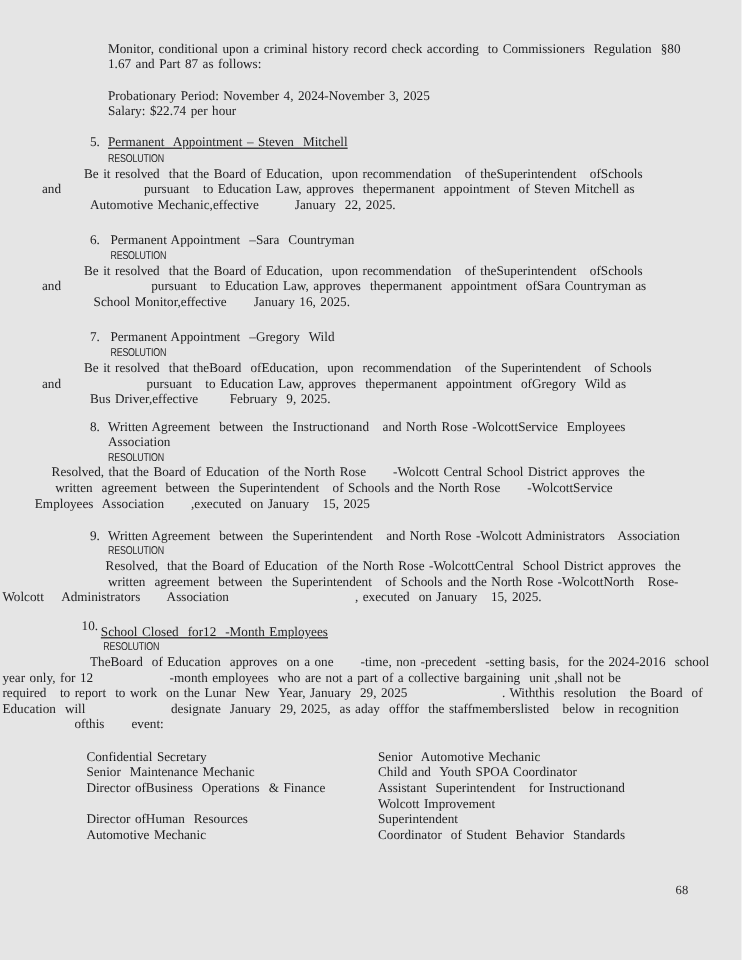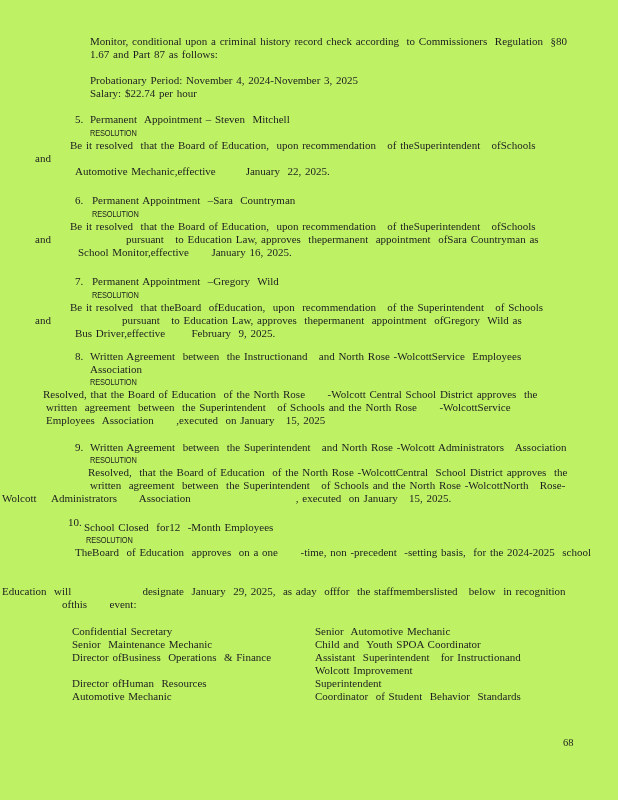--- a/index.html
+++ b/index.html
@@ -1,22 +1,22 @@
 <!DOCTYPE html>
 <html><head>
 <meta charset="utf-8">
 <style>
   html,body { margin:0; padding:0; background:#ffffff; }
   .page {
-    position:relative; width:618px; height:800px; background:#bef264;
+    position:relative; width:618px; height:800px; background:#e5e5e5;
     font-family:"Liberation Serif", serif; font-size:11px; line-height:13px;
     color:#1d1d1f; word-spacing:1px; overflow:hidden;
   }
   .ln { position:absolute; white-space:pre; height:13px; }
-  .u { text-underline-offset:1px; }
+  .u { text-decoration:underline; text-underline-offset:1px; }
   .res {
     font-family:"Liberation Sans", sans-serif; font-size:9.5px;
     letter-spacing:-0.2px; transform:scaleX(0.78); transform-origin:0 50%;
     word-spacing:0;
   }
   .pgnum { font-size:10.5px; }
 </style>
 </head>
 <body>
 
@@ -25,20 +25,21 @@
   <div class="ln" style="left:90px;top:35px">Monitor, conditional upon a criminal history record check according  to Commissioners  Regulation  §80</div>
   <div class="ln" style="left:90px;top:48px">1.67 and Part 87 as follows:</div>
   <div class="ln" style="left:90px;top:74px">Probationary Period: November 4, 2024-November 3, 2025</div>
   <div class="ln" style="left:90px;top:87px">Salary: $22.74 per hour</div>
 
   <div class="ln" style="left:75px;top:113px">5.</div>
   <div class="ln u" style="left:90px;top:113px">Permanent  Appointment – Steven  Mitchell</div>
   <div class="ln res" style="left:90px;top:126px">RESOLUTION</div>
   <div class="ln" style="left:70px;top:139px">Be it resolved  that the Board of Education,  upon recommendation   of theSuperintendent   ofSchools</div>
   <div class="ln" style="left:35px;top:152px">and</div>
+  <div class="ln" style="left:120px;top:152px">pursuant   to Education Law, approves  thepermanent  appointment  of Steven Mitchell as</div>
   <div class="ln" style="left:75px;top:165px">Automotive Mechanic,effective        January  22, 2025.</div>
 
   <div class="ln" style="left:75px;top:194px">6.</div>
   <div class="ln" style="left:92px;top:194px">Permanent Appointment  –Sara  Countryman</div>
   <div class="ln res" style="left:92px;top:207px">RESOLUTION</div>
   <div class="ln" style="left:70px;top:220px">Be it resolved  that the Board of Education,  upon recommendation   of theSuperintendent   ofSchools</div>
   <div class="ln" style="left:35px;top:233px">and</div>
   <div class="ln" style="left:126px;top:233px">pursuant   to Education Law, approves  thepermanent  appointment  ofSara Countryman as</div>
   <div class="ln" style="left:78px;top:246px">School Monitor,effective      January 16, 2025.</div>
 
@@ -49,33 +50,35 @@
   <div class="ln" style="left:35px;top:314px">and</div>
   <div class="ln" style="left:122px;top:314px">pursuant   to Education Law, approves  thepermanent  appointment  ofGregory  Wild as</div>
   <div class="ln" style="left:75px;top:327px">Bus Driver,effective       February  9, 2025.</div>
 
   <div class="ln" style="left:75px;top:350px">8.</div>
   <div class="ln" style="left:90px;top:350px">Written Agreement  between  the Instructionand   and North Rose -WolcottService  Employees</div>
   <div class="ln" style="left:90px;top:363px">Association</div>
   <div class="ln res" style="left:90px;top:375px">RESOLUTION</div>
   <div class="ln" style="left:43px;top:388px">Resolved, that the Board of Education  of the North Rose      -Wolcott Central School District approves  the</div>
   <div class="ln" style="left:46px;top:401px">written  agreement  between  the Superintendent   of Schools and the North Rose      -WolcottService</div>
-  <div class="ln" style="left:46px;top:414px">Employees  Association      ,executed  on January   15, 2025</div>
+  <div class="ln" style="left:29px;top:414px">Employees  Association      ,executed  on January   15, 2025</div>
 
   <div class="ln" style="left:75px;top:441px">9.</div>
   <div class="ln" style="left:90px;top:441px">Written Agreement  between  the Superintendent   and North Rose -Wolcott Administrators   Association</div>
   <div class="ln res" style="left:90px;top:453px">RESOLUTION</div>
   <div class="ln" style="left:88px;top:466px">Resolved,  that the Board of Education  of the North Rose -WolcottCentral  School District approves  the</div>
   <div class="ln" style="left:90px;top:479px">written  agreement  between  the Superintendent   of Schools and the North Rose -WolcottNorth   Rose-</div>
   <div class="ln" style="left:2px;top:492px">Wolcott    Administrators      Association                            , executed  on January   15, 2025.</div>
 
   <div class="ln" style="left:68px;top:516px">10.</div>
   <div class="ln u" style="left:84px;top:521px">School Closed  for12  -Month Employees</div>
   <div class="ln res" style="left:86px;top:533px">RESOLUTION</div>
-  <div class="ln" style="left:75px;top:546px">TheBoard  of Education  approves  on a one      -time, non -precedent  -setting basis,  for the 2024-2025  school</div>
+  <div class="ln" style="left:75px;top:546px">TheBoard  of Education  approves  on a one      -time, non -precedent  -setting basis,  for the 2024-2016  school</div>
+  <div class="ln" style="left:2px;top:559px">year only, for 12                 -month employees  who are not a part of a collective bargaining  unit ,shall not be</div>
+  <div class="ln" style="left:2px;top:572px">required   to report  to work  on the Lunar  New  Year, January  29, 2025                     . Withthis  resolution   the Board  of</div>
   <div class="ln" style="left:2px;top:585px">Education  will                   designate  January  29, 2025,  as aday  offfor  the staffmemberslisted   below  in recognition</div>
   <div class="ln" style="left:62px;top:598px">ofthis      event:</div>
 
   <div class="ln" style="left:72px;top:625px">Confidential Secretary</div>
   <div class="ln" style="left:315px;top:625px">Senior  Automotive Mechanic</div>
   <div class="ln" style="left:72px;top:638px">Senior  Maintenance Mechanic</div>
   <div class="ln" style="left:315px;top:638px">Child and  Youth SPOA Coordinator</div>
   <div class="ln" style="left:72px;top:651px">Director ofBusiness  Operations  &amp; Finance</div>
   <div class="ln" style="left:315px;top:651px">Assistant  Superintendent   for Instructionand</div>
   <div class="ln" style="left:72px;top:664px"></div>

